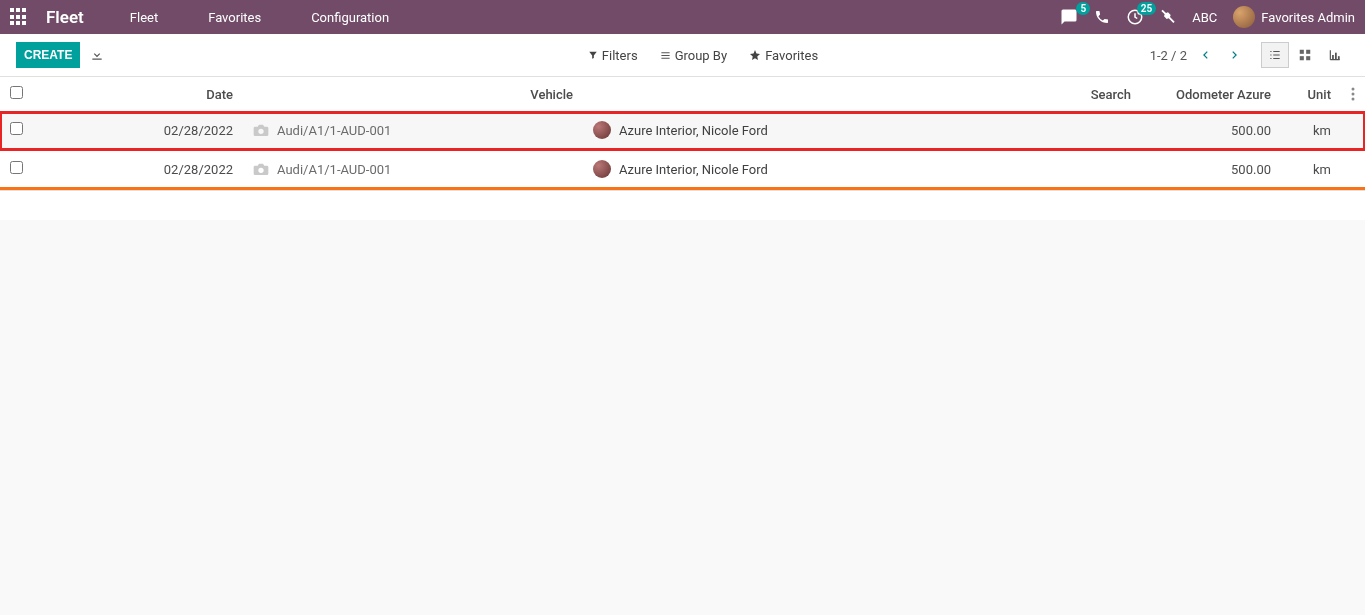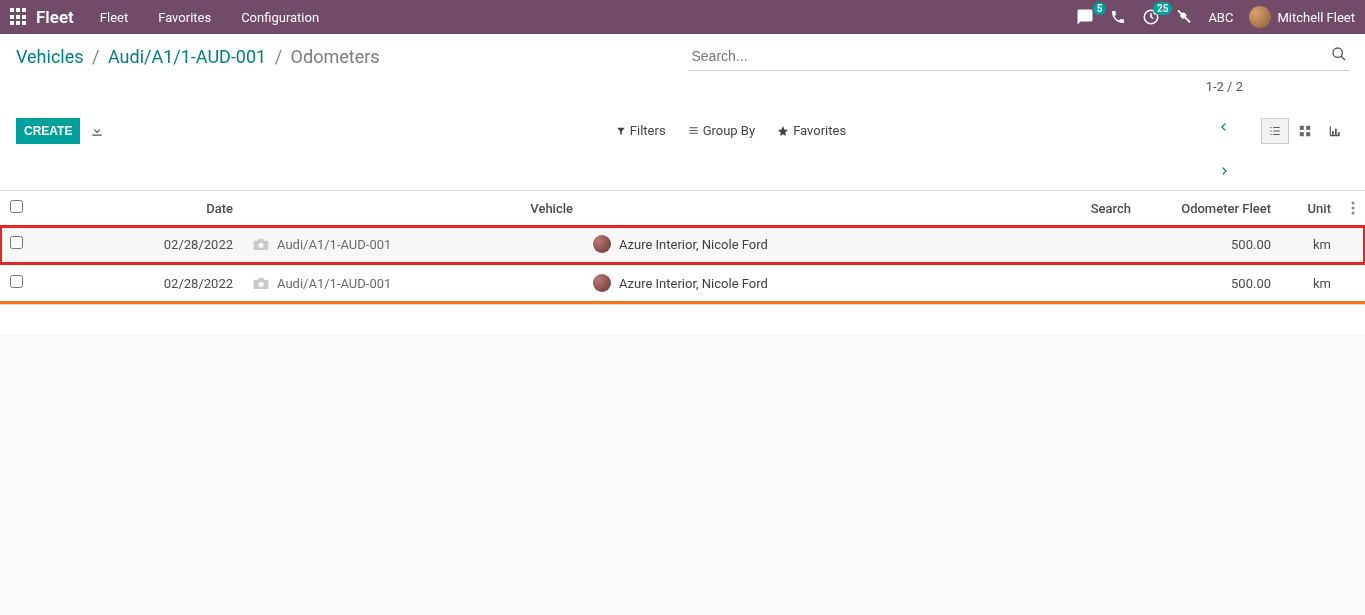--- a/index.html
+++ b/index.html
@@ -1,20 +1,20 @@
 <!DOCTYPE html>
 <html><head>
 <meta charset="utf-8">
 <style>
   * { box-sizing: border-box; margin: 0; padding: 0; }
   body { font-family: -apple-system, BlinkMacSystemFont, "Segoe UI", Roboto, "Helvetica Neue", Arial, sans-serif; font-size: 13px; color: #4c4c4c; background: #f9f9f9; width: 1365px; height: 615px; overflow: hidden; }
 
   
   .navbar { background: #714B67; color: #fff; height: 34px; display: flex; align-items: center; padding: 0 10px; }
-  .navbar-left { display: flex; align-items: center; gap: 4px; flex: 1; }
+  .navbar-left { display: flex; align-items: center; gap: 14px; flex: 1; }
   .apps-icon { width: 18px; height: 18px; display: flex; flex-wrap: wrap; gap: 2px; cursor: pointer; }
   .apps-icon span { width: 4px; height: 4px; background: #fff; }
   .brand { font-size: 17px; font-weight: 600; margin-left: 4px; }
   .nav-link { font-size: 13px; cursor: pointer; padding: 0 4px; }
   .navbar-right { display: flex; align-items: center; gap: 16px; }
   .icon-btn { position: relative; cursor: pointer; display: flex; align-items: center; }
   .badge { position: absolute; top: -6px; right: -12px; background: #00A09D; color: #fff; font-size: 10px; padding: 0 4px; border-radius: 7px; font-weight: 600; line-height: 13px; }
   .avatar { width: 22px; height: 22px; border-radius: 50%; background: radial-gradient(circle at 30% 30%, #d9a36b, #8a5a3a); display: inline-block; }
   .user { display: flex; align-items: center; gap: 6px; cursor: pointer; }
 
@@ -27,21 +27,21 @@
   .search-box { flex: 1; max-width: 670px; margin-left: 10px; position: relative; }
   .search-input { width: 100%; border: none; border-bottom: 1px solid #ccc; padding: 6px 24px 6px 4px; font-size: 14px; outline: none; }
   .search-icon-btn { position: absolute; right: 2px; top: 4px; cursor: pointer; color: #666; }
   .cp-bottom { display: flex; align-items: center; padding: 8px 16px 8px 16px; }
   .cp-bottom-left { flex: 1; display: flex; align-items: center; gap: 10px; }
   .create-btn { background: #00A09D; color: #fff; border: none; padding: 6px 8px; font-weight: 700; cursor: pointer; font-size: 12px; text-align: right; }
   .download-btn { color: #666; cursor: pointer; font-size: 14px; }
   .cp-bottom-center { display: flex; align-items: center; gap: 22px; flex: 1; justify-content: flex-start; padding-left: 10px; }
   .filter-item { cursor: pointer; color: #444; font-size: 13px; display: flex; align-items: center; gap: 4px; }
   .cp-bottom-right { display: flex; align-items: center; gap: 18px; margin-left: auto; }
-  .pager { display: flex; align-items: center; gap: 22px; color: #555; flex-direction: column; }
+  .pager { display: flex; align-items: center; gap: 10px; color: #555; }
   .pager-arrow { cursor: pointer; color: #017e84; padding: 4px; }
   .view-switch { display: flex; gap: 2px; }
   .view-btn { width: 28px; height: 26px; border: 1px solid transparent; display: flex; align-items: center; justify-content: center; cursor: pointer; color: #555; }
   .view-btn.active { border-color: #ccc; background: #f2f2f2; }
 
   
   .table-wrap { background: #fff; }
   table { width: 100%; border-collapse: collapse; }
   th, td { text-align: right; padding: 9px 10px; font-size: 13px; }
   thead th { color: #4c4c4c; font-weight: 500; border-bottom: 1px solid #e0e0e0; }
@@ -109,44 +109,26 @@
     <div class="icon-btn">
       <svg width="16" height="16" viewBox="0 0 24 24" fill="white">
           <path d="M22 19l-7-7 1-3-4-4-3 1-5-5L2 3l5 5-1 3 4 4 3-1 7 7z"></path>
         </svg>
     </div>
     <div class="icon-btn">
       <span>ABC</span>
     </div>
     <div class="user">
       <span class="avatar"></span>
-      <span>Mitchell Fleet</span>
+      <span>Favorites Admin</span>
     </div>
   </div>
 </div>
 
 <div class="control-panel">
-  <div class="cp-top">
-    <div class="breadcrumb">
-      <a>Vehicles</a>
-      <span class="sep">/</span>
-      <a>Audi/A1/1-AUD-001</a>
-      <span class="sep">/</span>
-      <span>Odometers</span>
-    </div>
-    <div class="search-box">
-      <input class="search-input" placeholder="Search..." style="">
-      <span class="search-icon-btn">
-        <svg width="16" height="16" viewBox="0 0 24 24" fill="none" stroke="#555" stroke-width="2">
-            <circle cx="10" cy="10" r="7"></circle>
-            <path d="M21 21l-6-6"></path>
-          </svg>
-      </span>
-    </div>
-  </div>
   <div class="cp-bottom">
     <div class="cp-bottom-left">
       <button class="create-btn">CREATE</button>
       <span class="download-btn">
         <svg width="14" height="14" viewBox="0 0 24 24" fill="#555">
             <path d="M12 3v10l-4-4-1.4 1.4L12 16l5.4-5.6L16 9l-4 4V3zM4 18h16v2H4z"></path>
           </svg>
       </span>
     </div>
     <div class="cp-bottom-center">
@@ -211,21 +193,21 @@
 </div>
 
 <div class="table-wrap">
   <table>
     <thead>
       <tr>
         <th class="col-check"><input type="checkbox" style=""></th>
         <th class="col-date">Date</th>
         <th class="col-vehicle">Vehicle</th>
         <th class="col-driver">Search</th>
-        <th class="col-val">Odometer Fleet</th>
+        <th class="col-val">Odometer Azure</th>
         <th class="col-unit">Unit</th>
         <th class="col-menu">
           <svg width="4" height="14" viewBox="0 0 4 14" fill="#888">
               <circle cx="2" cy="2" r="1.5"></circle>
               <circle cx="2" cy="7" r="1.5"></circle>
               <circle cx="2" cy="12" r="1.5"></circle>
             </svg>
         </th>
       </tr>
     </thead>

